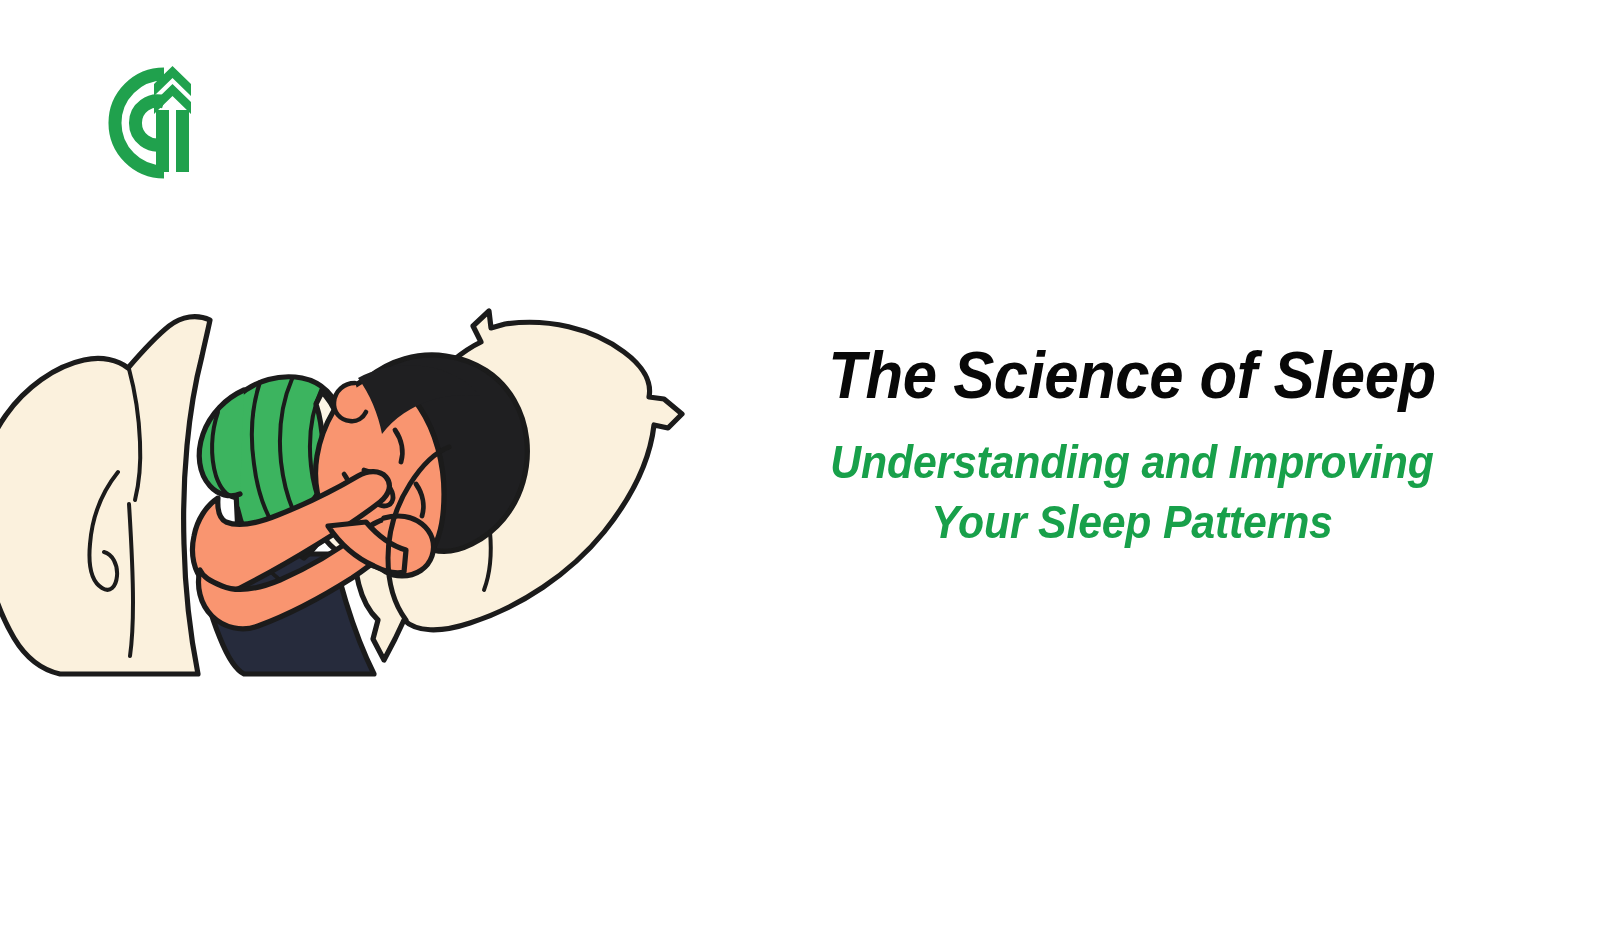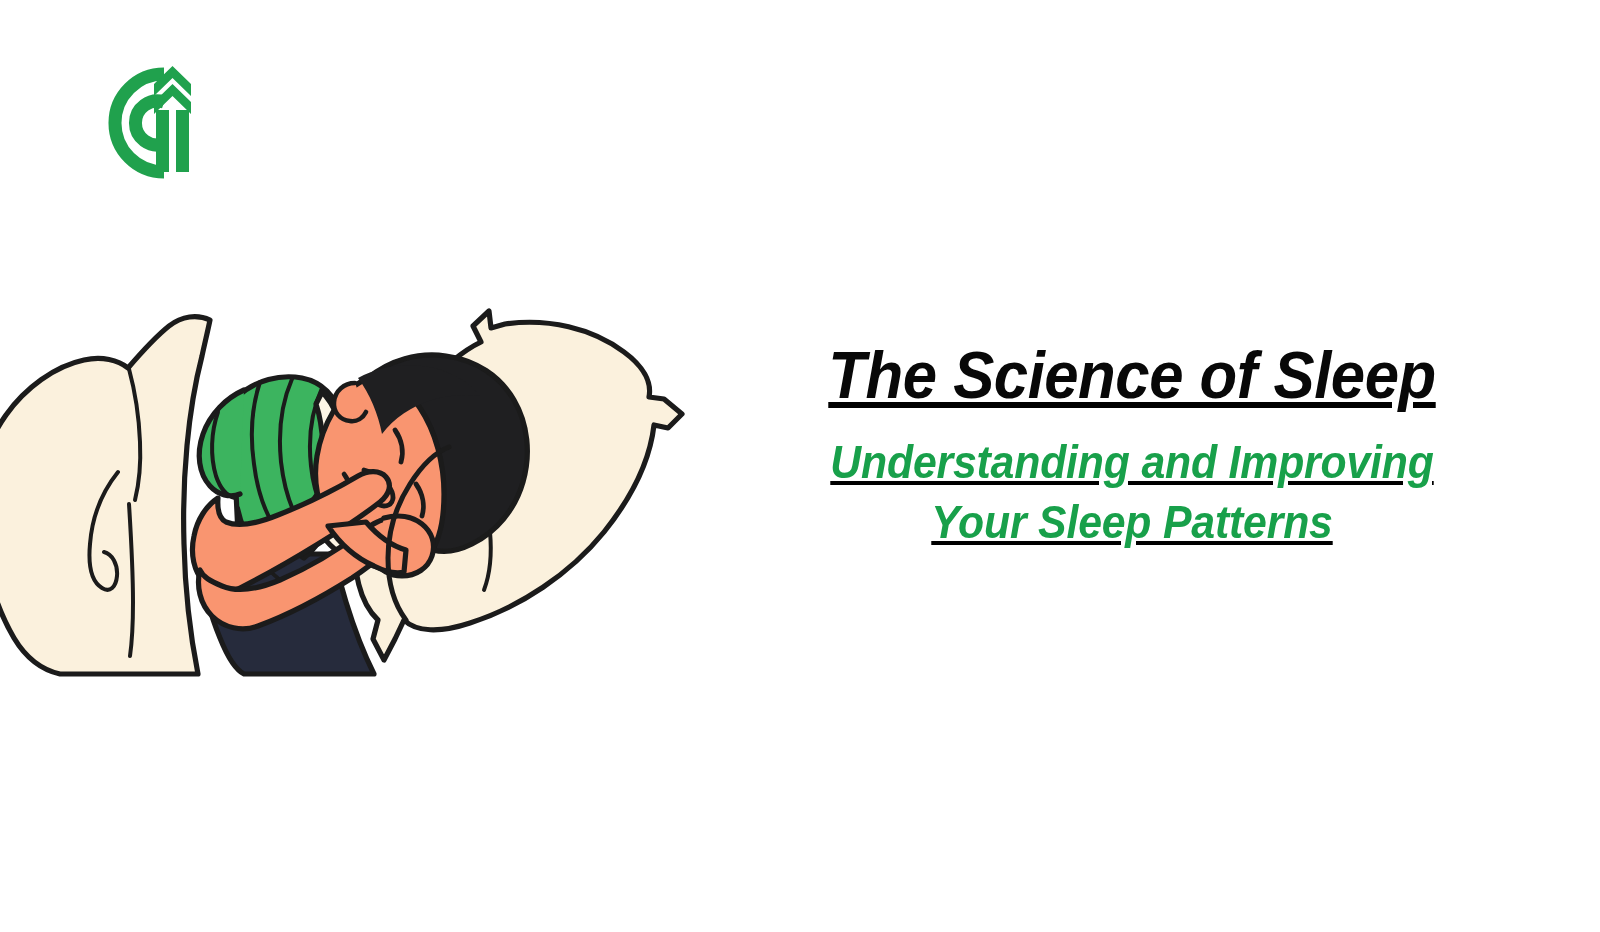--- a/index.html
+++ b/index.html
@@ -39,21 +39,20 @@
   }
   .illustration svg { display: block; width: 100%; height: 100%; }
 
   
   .text-block {
     position: absolute;
     left: 752px;
     top: 340px;
     width: 760px;
     text-align: center;
-    text-decoration: underline;
   }
   .headline {
     margin: 0;
     font-family: "Liberation Sans", sans-serif;
     font-size: 67px;
     line-height: 1.04;
     font-weight: 700;
     font-style: italic;
     letter-spacing: -0.5px;
     color: #080808;

